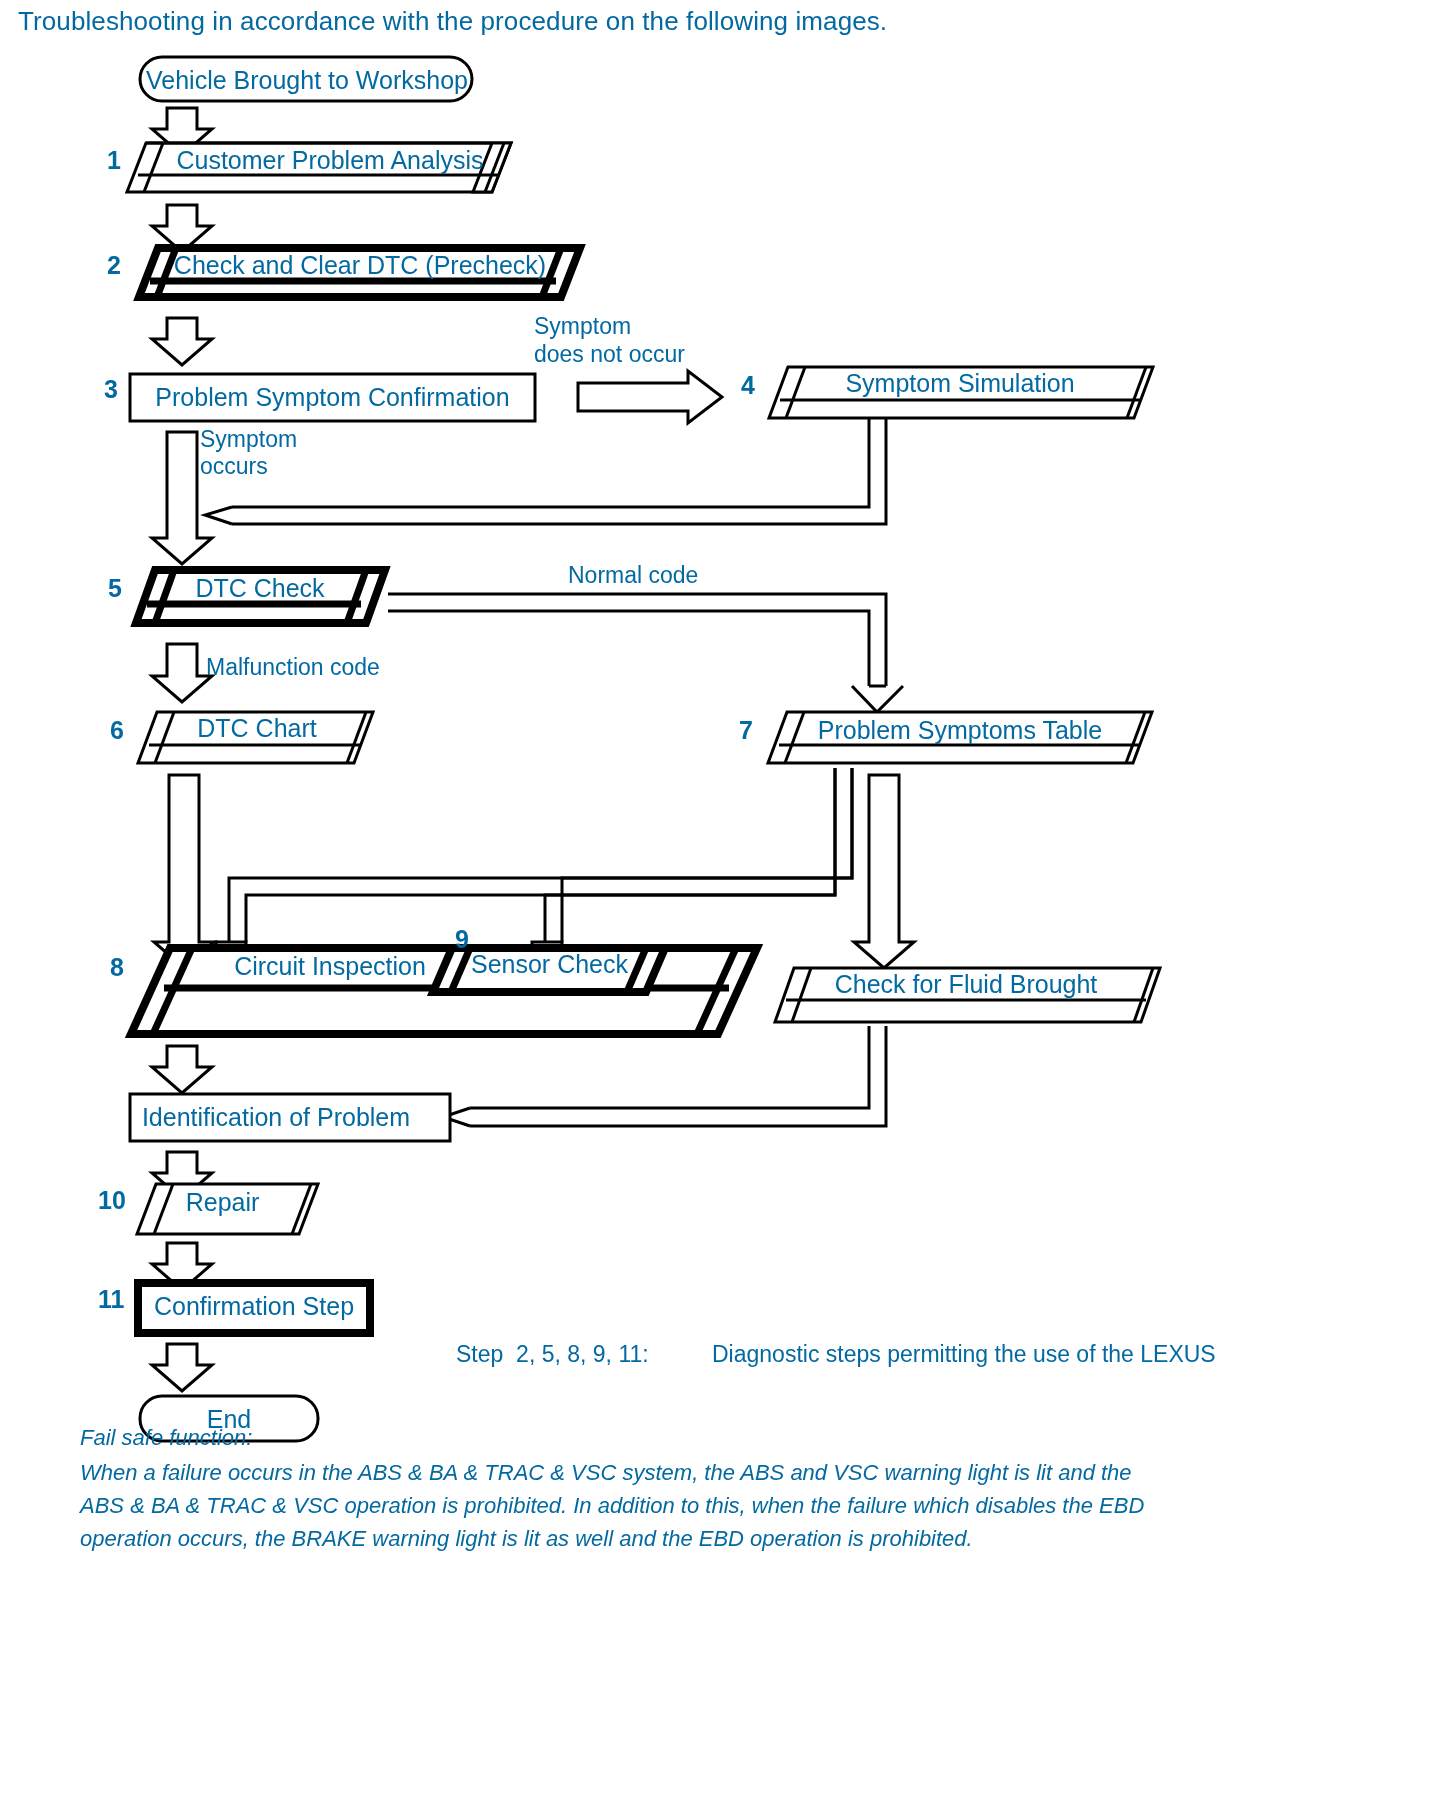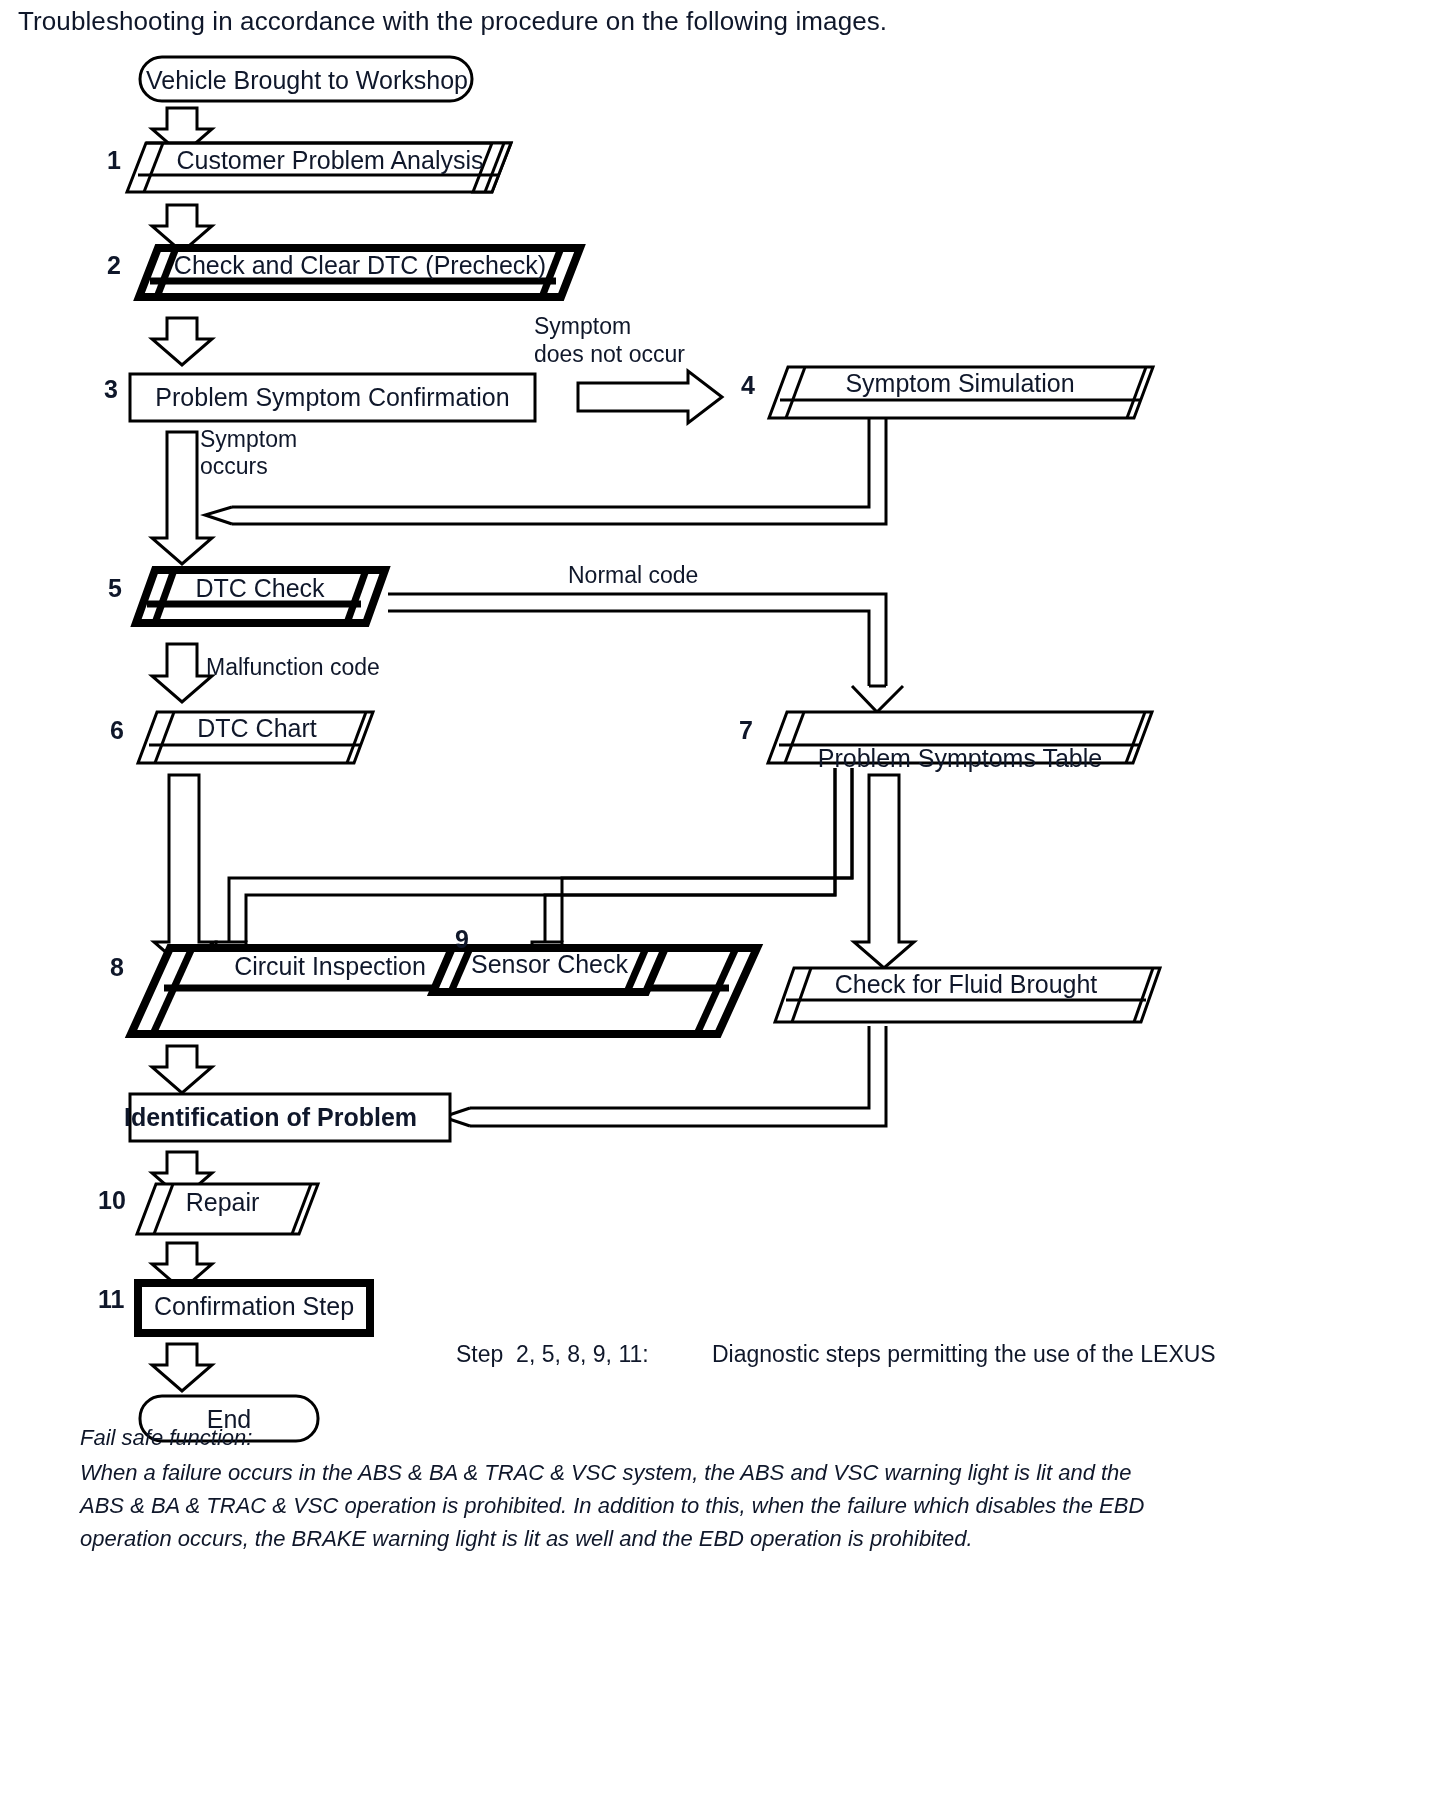--- a/index.html
+++ b/index.html
@@ -3,21 +3,21 @@
 <meta charset="utf-8">
 <style>
   html,body{margin:0;padding:0;background:#fff;}
   body{
     width:1456px;height:1804px;position:relative;
     font-family:"Liberation Sans", sans-serif;
     color:#000;
     -webkit-font-smoothing:antialiased;
   }
   #stage{position:absolute;inset:0;width:1456px;height:1804px;overflow:hidden;}
-  .txt{position:absolute;white-space:pre;color:#0f172a;}
+  .txt{position:absolute;white-space:pre;color:#0369a1;}
   .heading{font-size:26px;letter-spacing:.1px;}
   .stepnum{font-size:25px;font-weight:700;}
   .nodelabel{font-size:25px;}
   .edgelabel{font-size:23px;}
   .legend{font-size:23px;}
   .note{font-size:22px;line-height:1.28;font-style:italic;}
   svg{position:absolute;left:0;top:0;}
   .sh{fill:#fff;stroke:#000;}
   .thin{stroke-width:3;}
   .bold{stroke-width:8;}
@@ -182,27 +182,27 @@
   <div class="txt stepnum" style="left:455px;top:925px;">9</div>
   <div class="txt stepnum" style="left:98px;top:1186px;">10</div>
   <div class="txt stepnum" style="left:98px;top:1285px;">11</div>
 
   <div class="txt nodelabel" style="left:150px;top:146px;width:360px;text-align:center;">Customer Problem Analysis</div>
   <div class="txt nodelabel" style="left:155px;top:251px;width:410px;text-align:center;">Check and Clear DTC (Precheck)</div>
   <div class="txt nodelabel" style="left:130px;top:383px;width:405px;text-align:center;">Problem Symptom Confirmation</div>
   <div class="txt nodelabel" style="left:780px;top:369px;width:360px;text-align:center;">Symptom Simulation</div>
   <div class="txt nodelabel" style="left:150px;top:574px;width:220px;text-align:center;">DTC Check</div>
   <div class="txt nodelabel" style="left:152px;top:714px;width:210px;text-align:center;">DTC Chart</div>
-  <div class="txt nodelabel" style="left:780px;top:744px;width:360px;text-align:center;">Problem Symptoms Table</div>
+  <div class="txt nodelabel" style="left:780px;top:716px;width:360px;text-align:center;">Problem Symptoms Table</div>
   <div class="txt nodelabel" style="left:175px;top:952px;width:310px;text-align:center;">Circuit Inspection</div>
   <div class="txt nodelabel" style="left:447px;top:950px;width:205px;text-align:center;">Sensor Check</div>
   <div class="txt nodelabel" style="left:140px;top:1188px;width:165px;text-align:center;">Repair</div>
   <div class="txt nodelabel" style="left:138px;top:1292px;width:232px;text-align:center;">Confirmation Step</div>
 
-  <div class="txt nodelabel" style="left:124px;top:1103px;width:320px;text-align:left;font-weight:bold;">Identification of Problem</div>
+  <div class="txt nodelabel" style="left:116px;top:1103px;width:320px;text-align:center;">Identification of Problem</div>
   <div class="txt nodelabel" style="left:786px;top:970px;width:360px;text-align:center;">Check for Fluid Brought</div>
 
   <div class="txt edgelabel" style="left:534px;top:313px;">Symptom</div>
   <div class="txt edgelabel" style="left:534px;top:341px;">does not occur</div>
 
   <div class="txt edgelabel" style="left:200px;top:426px;">Symptom</div>
   <div class="txt edgelabel" style="left:200px;top:453px;">occurs</div>
 
   <div class="txt edgelabel" style="left:568px;top:562px;">Normal code</div>
 

